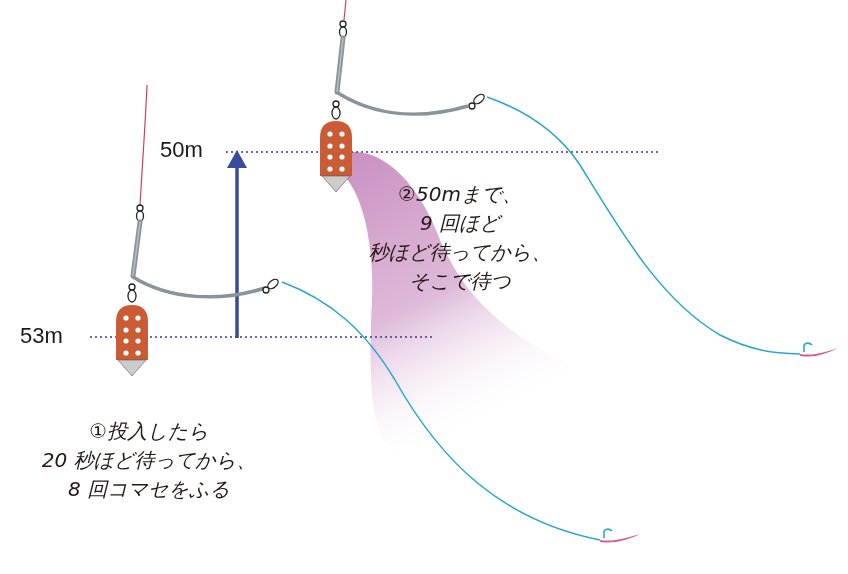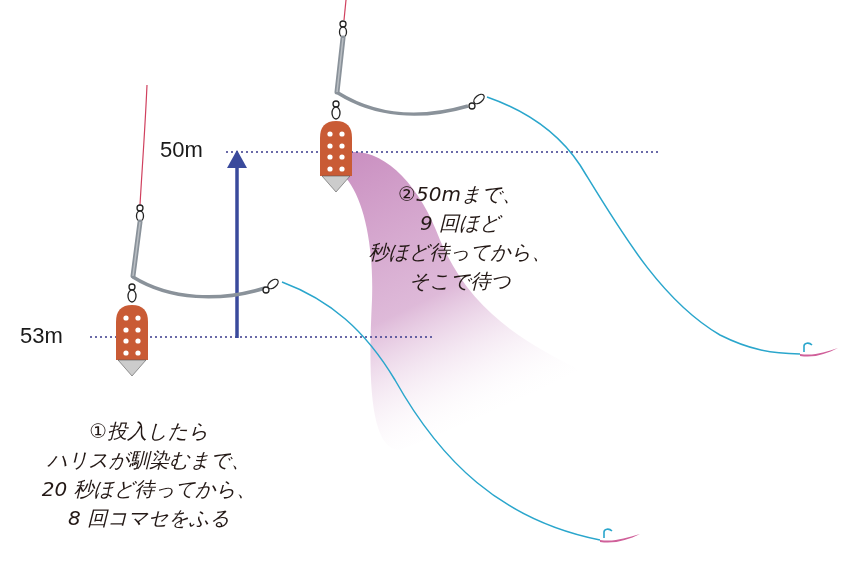--- a/index.html
+++ b/index.html
@@ -116,16 +116,15 @@
 
 <div class="caption" style="left:330px; top:180px; width:260px;">
   <span>②50mまで、</span>
   <span>9 回ほど</span>
   <span>秒ほど待ってから、</span>
   <span>そこで待つ</span>
 </div>
 
 <div class="caption" style="left:4px; top:395px; width:290px;margin-top:22px;">
   <span>①投入したら</span>
-  <span>ハリスが馴染むまで、</span>
   <span>20 秒ほど待ってから、</span>
   <span>8 回コマセをふる</span>
 </div>
 
 </body></html>

